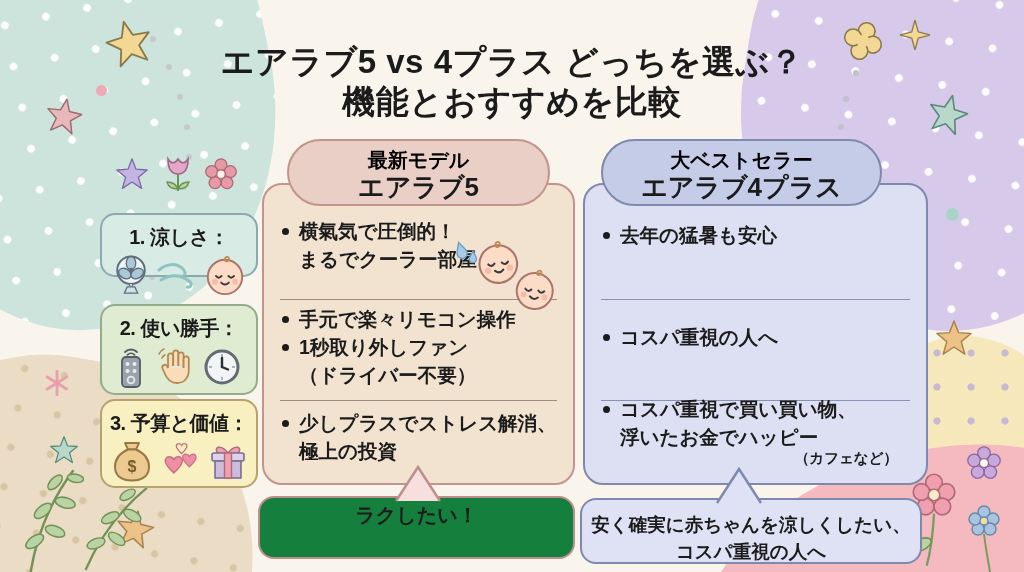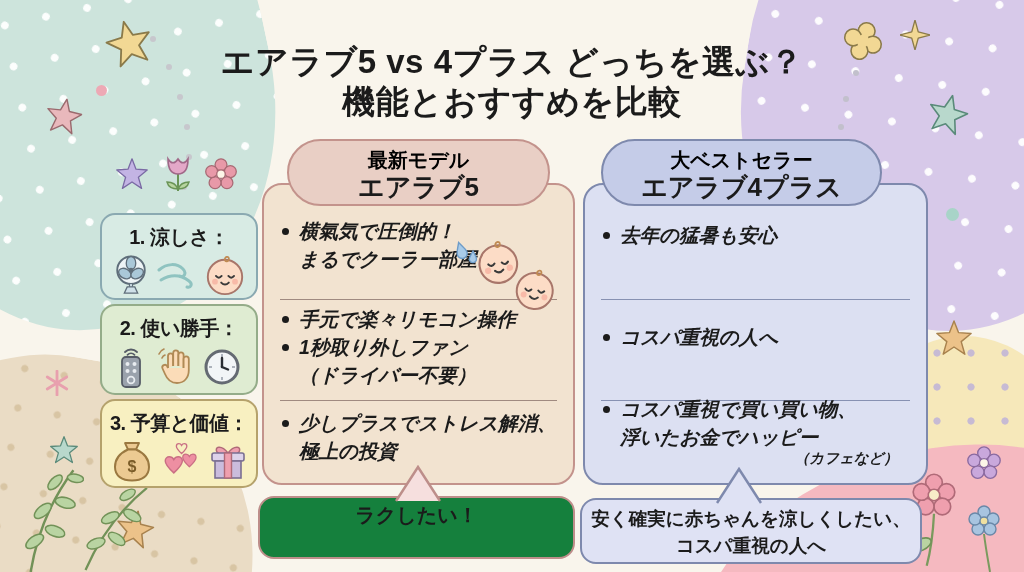--- a/index.html
+++ b/index.html
@@ -20,27 +20,27 @@
   .blob-yellow{right:-52px;top:336px;width:224px;height:250px;background:#f6e8ba;border-radius:50%;
     background-image:radial-gradient(circle,rgba(190,178,216,.85) 3.2px,transparent 4px);background-size:34px 34px;}
   .wave-pink{right:-140px;bottom:-190px;width:470px;height:310px;background:#f5b9c0;border-radius:50%;transform:rotate(-16deg);}
   .deco{position:absolute;z-index:1;}
   .tdot{position:absolute;z-index:1;border-radius:50%;}
   
   .title{position:absolute;z-index:2;left:0;top:34px;width:100%;text-align:center;
     font-weight:800;font-size:33px;line-height:40px;color:#1b1b1b;letter-spacing:0.5px;margin-top:8px;}
   
   .crit{position:absolute;z-index:2;left:100px;width:158px;border-radius:15px;text-align:center;box-sizing:border-box;}
-  .crit-1{top:213px;height:87px;background:#d8ebe4;border:2.5px solid #8aa9b1;}
+  .crit-1{top:213px;height:64px;background:#d8ebe4;border:2.5px solid #8aa9b1;}
   .crit-2{top:304px;height:91px;background:#dfecd2;border:2.5px solid #94ac89;}
   .crit-3{top:399px;height:89px;background:#f8f0c1;border:2.5px solid #b5a26c;}
   .crit-label{font-weight:800;font-size:20px;color:#1b1b1b;margin-top:9px;letter-spacing:-0.5px;white-space:nowrap;}
   .crit-icons{display:flex;justify-content:center;align-items:center;gap:7px;margin-top:3px;}
   
-  .col{position:absolute;z-index:2;box-sizing:border-box;border-radius:20px;font-style:italic;}
+  .col{position:absolute;z-index:2;box-sizing:border-box;border-radius:20px;}
   .col-left{left:262px;top:183px;width:313px;height:302px;background:#f2e3d0;border:2.5px solid #c3938c;}
   .col-right{left:583px;top:183px;width:345px;height:302px;background:#dce0f2;border:2.5px solid #7e89ad;}
   .badge{position:absolute;z-index:3;box-sizing:border-box;text-align:center;border-radius:34px;padding-top:6px;}
   .badge-left{left:287px;top:139px;width:263px;height:67px;background:#e9cfc5;border:2.5px solid #c3938c;}
   .badge-right{left:601px;top:139px;width:281px;height:67px;background:#c5cce8;border:2.5px solid #7e89ad;}
   .badge .l1{font-weight:800;font-size:20px;color:#000000;line-height:26px;}
   .badge .l2{font-weight:800;font-size:26px;color:#1b1b1b;line-height:29px;}
   .hr{position:absolute;left:16px;right:16px;border-top:1.5px solid;}
   .hr-l{border-color:#a08a80;}
   .hr-r{border-color:#8791b2;}
@@ -53,21 +53,21 @@
   .babies{position:absolute;right:10px;top:22px;width:110px;height:78px;}
   .babies .b1{position:absolute;left:22px;top:0;transform:rotate(-8deg);}
   .babies .b2{position:absolute;left:60px;top:28px;transform:rotate(8deg);}
   .babies .sw{position:absolute;left:2px;top:2px;}
   
   .bubble{position:absolute;z-index:2;box-sizing:border-box;border-radius:16px;text-align:center;}
   .bubble-left{left:258px;top:496px;width:317px;height:63px;background:#15803d;border:2.5px solid #bd8e8a;}
   .bubble-right{left:580px;top:498px;width:342px;height:66px;background:#dfe2f4;border:2.5px solid #7e89ad;}
   .bubble .t{font-weight:800;color:#1b1b1b;}
   .bubble-left .t{font-size:20px;line-height:27px;margin-top:4px;}
-  .bubble-right .t{font-size:18.5px;line-height:27px;margin-top:5px;}
+  .bubble-right .t{font-size:18.5px;line-height:27px;margin-top:11px;}
   .tail{position:absolute;top:-33px;width:46px;height:37px;}
   .tail-left{left:135px;}
   .tail-right{left:134px;}
 </style>
 </head>
 <body>
 
 <div class="stage">
 
   <div class="blob blob-mint"></div>

